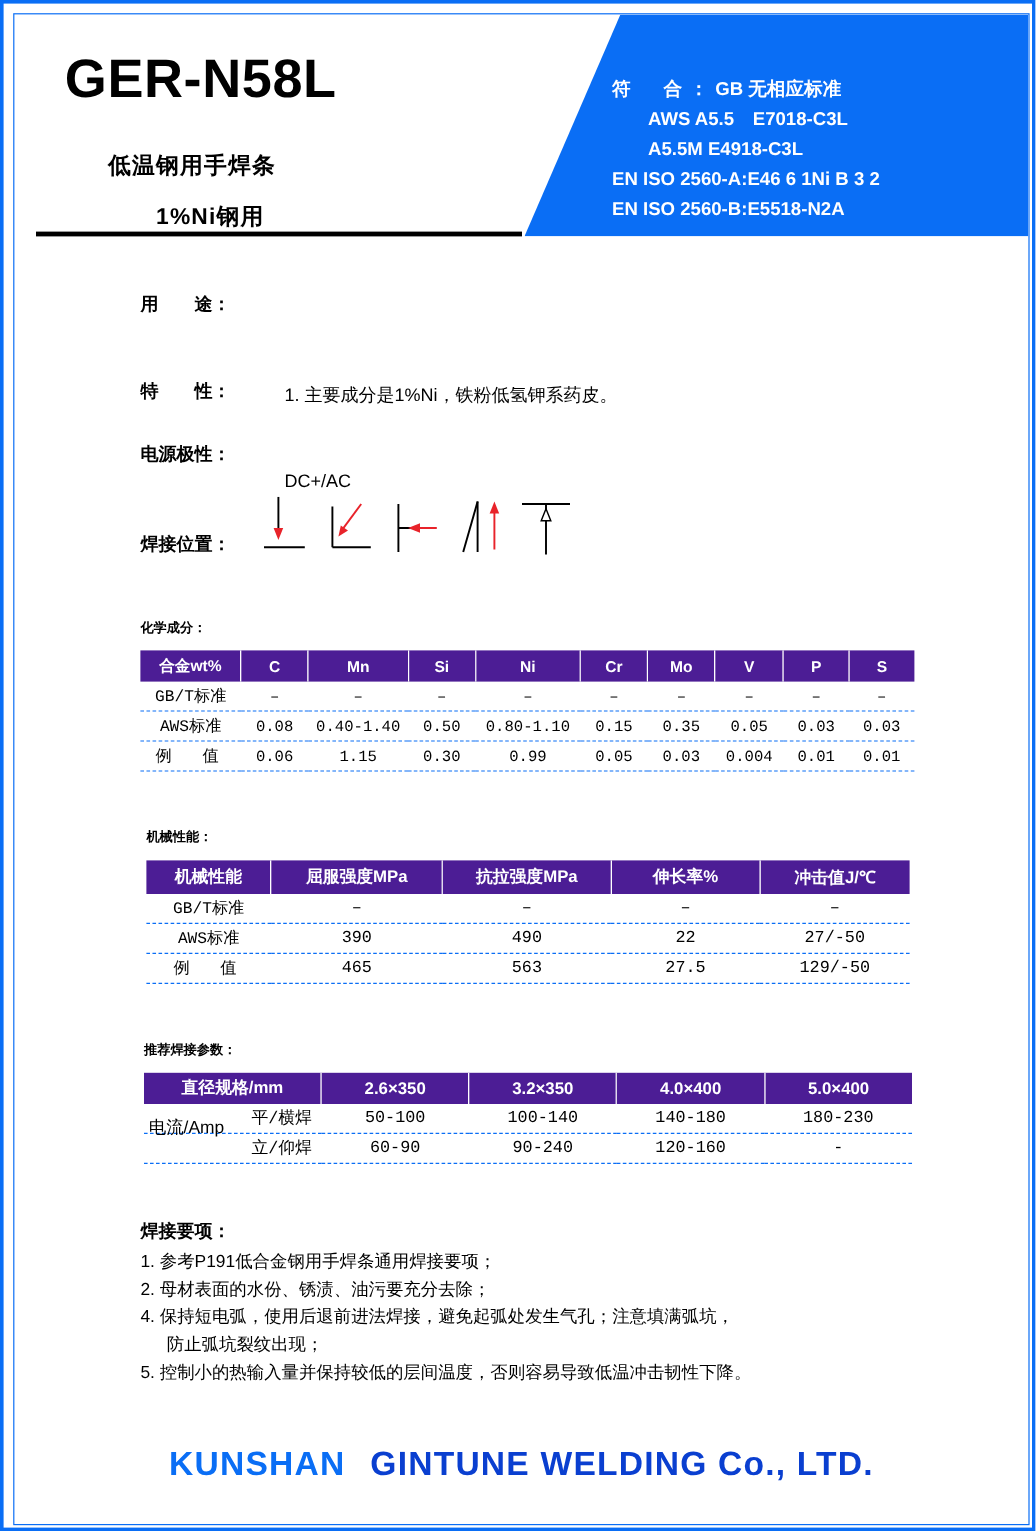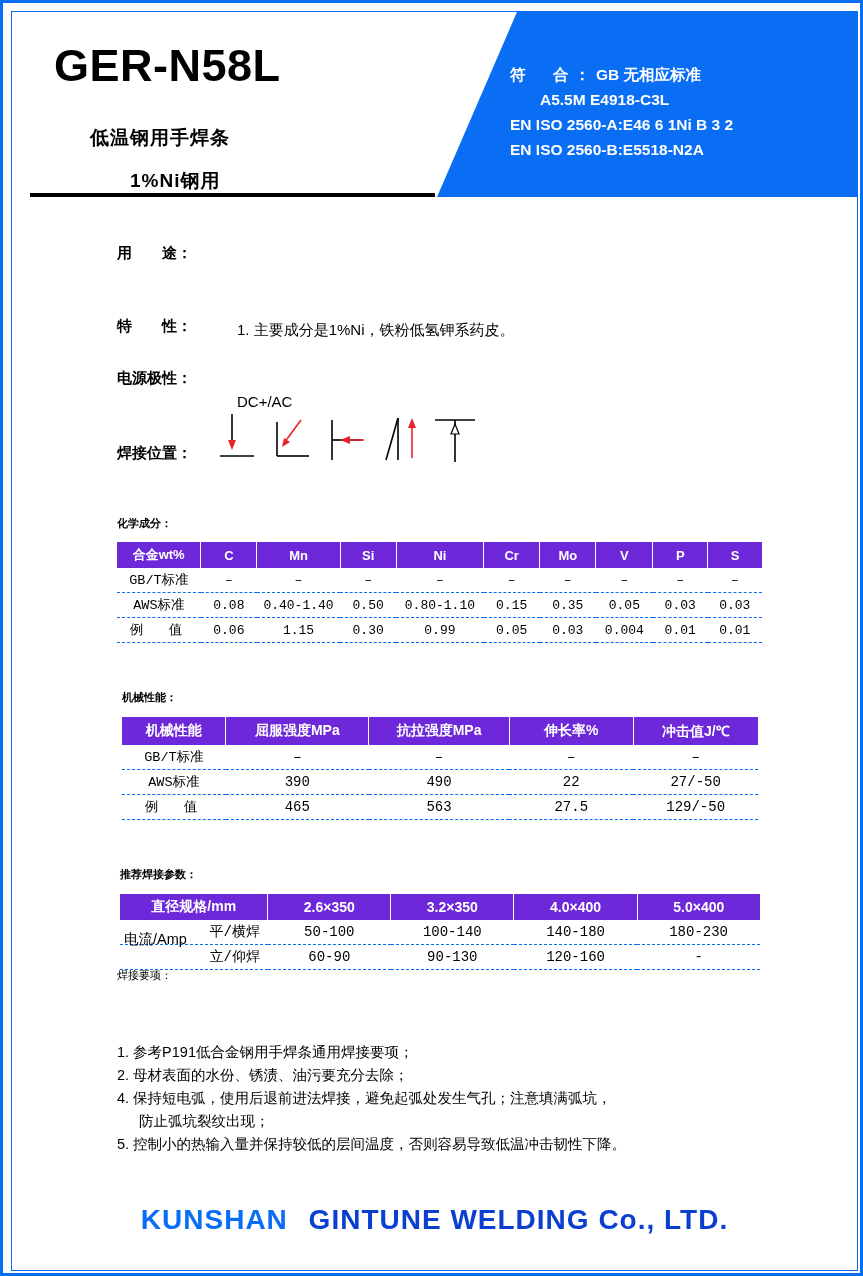--- a/index.html
+++ b/index.html
@@ -130,21 +130,21 @@
     position: absolute;
     font-size: 11px;
     font-weight: bold;
   }
   table.data {
     position: absolute;
     border-collapse: collapse;
     font-size: 13px;
   }
   table.data th {
-    background: #6d28d9;
+    background: #4c1d95;
     color: #fff;
     font-weight: bold;
     border-right: 1px solid #fff;
     padding: 4px 2px;
     text-align: center;
     white-space: nowrap;
   }
   table.data th:last-child { border-right: none; }
   table.data td {
     text-align: center;
@@ -158,23 +158,23 @@
   .lastdash td {
     border-bottom: 1px dashed #0a6ef5;
   }
   .rowlabel { font-size: 13.5px; }
   .sp2 { letter-spacing: 6px; }
 
   
   .notes-title {
     position: absolute;
     left: 105px;
-    top: 956px;
-    font-size: 11px;
-    font-weight: normal;
+    top: 1005px;
+    font-size: 15px;
+    font-weight: bold;
   }
   .notes {
     position: absolute;
     left: 105px;
     top: 1029px;
     font-size: 14.5px;
     line-height: 23px;
     width: 680px;
   }
   .note-item { white-space: pre; }
@@ -203,20 +203,21 @@
     <div class="header">
       <div class="header-blue"></div>
       <div class="header-underline"></div>
       <div class="brand">GER-N58L</div>
       <div class="brand-sub1">低温钢用手焊条</div>
       <div class="brand-sub2">1%Ni钢用</div>
       <div class="std-block">
         <div class="std-line">
           <span class="std-label">符　合：</span><span>GB 无相应标准</span>
         </div>
+        <div class="std-line std-indent">AWS A5.5　E7018-C3L</div>
         <div class="std-line std-indent">A5.5M E4918-C3L</div>
         <div class="std-line">EN ISO 2560-A:E46 6 1Ni B 3 2</div>
         <div class="std-line">EN ISO 2560-B:E5518-N2A</div>
       </div>
     </div>
 
     <div class="sec-label" style="left:105px; top:232px;">用　　途：</div>
 
     <div class="sec-label" style="left:105px; top:305px;">特　　性：</div>
     <div class="sec-body" style="left:225px; top:305px; width:600px;">
@@ -372,21 +373,21 @@
         <tr class="dashrow">
           <td style="text-align:right; padding-right:8px;">平/横焊</td>
           <td>50-100</td>
           <td>100-140</td>
           <td>140-180</td>
           <td>180-230</td>
         </tr>
         <tr class="lastdash">
           <td style="text-align:right; padding-right:8px;">立/仰焊</td>
           <td>60-90</td>
-          <td>90-130</td>
+          <td>90-240</td>
           <td>120-160</td>
           <td>-</td>
         </tr>
       </tbody>
     </table>
     <div style="position:absolute; left:112px; top:918px; font-size:14.5px;">电流/Amp</div>
 
     <div class="notes-title">焊接要项：</div>
     <div class="notes">
       <div class="note-item">1. 参考P191低合金钢用手焊条通用焊接要项；</div>

